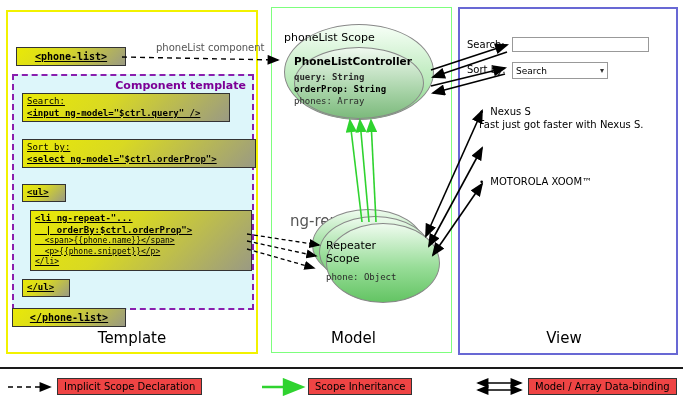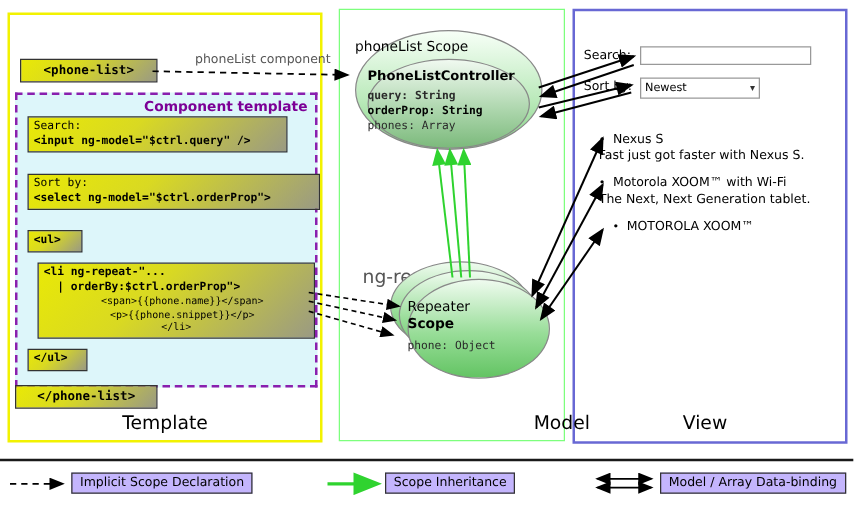--- a/index.html
+++ b/index.html
@@ -9,24 +9,24 @@
 
   
   .panel { position:absolute; background:#fff; }
   .template-panel { left:6px;  top:10px; width:248px; height:340px; border:2px solid #f2f200; }
   .model-panel    { left:271px; top:7px; width:179px; height:344px; border:1px solid #7dff7d; }
   .view-panel     { left:458px; top:7px; width:216px; height:344px; border:2px solid #6868d4; }
 
   
   .codebox { background:linear-gradient(135deg,#e9e906 0%,#d9d922 40%,#9a9a83 100%);
              border:1px solid #333; font-family:"DejaVu Sans Mono", monospace;
-             font-size:9px; line-height:1.3; padding:2px 4px; color:#000; }
+             font-size:9px; line-height:1.3; padding:2px 4px; color:#000;text-decoration:underline; }
   .tagbox  { font-weight:bold; font-size:10px; text-align:center; padding:2px 2px; }
   .b  { font-weight:bold; }
-  .sm { font-size:8px;text-align:center; }
+  .sm { font-size:8px; }
   .pre { white-space:pre; }
 
   .comp-template { left:12px; top:74px; width:238px; height:232px;
                    border:2px dashed #8a1fae; background:#ddf6fa; }
   .comp-title { position:absolute; right:6px; top:3px; color:#7c0096; font-weight:bold; font-size:11px; }
 
   .search-box { left:22px; top:93px;  width:198px; }
   .sort-box   { left:22px; top:139px; width:224px; }
   .ul-box     { left:22px; top:184px; width:34px; font-weight:bold; }
   .li-box     { left:30px; top:210px; width:212px; }
@@ -58,24 +58,24 @@
   .v-select{ position:absolute; left:512px; top:62px; width:88px; height:15px;
              border:1px solid #999; background:#fff; display:flex; align-items:center;
              justify-content:space-between; font-size:9px; padding:0 3px; }
   .v-select .arr { font-size:8px; color:#333; }
   .v-item  { position:absolute; left:479px; font-size:10px; }
   .v-item .dot { margin-right:6px; font-size:9px; }
   .v-item .desc { margin-top:2px; }
 
   .caption { position:absolute; top:329px; font-size:15px; text-align:center; }
   .cap-template { left:6px;   width:252px; }
-  .cap-model    { left:285px; width:187px;text-align:right; }
+  .cap-model    { left:260px; width:187px; }
   .cap-view     { left:454px; width:220px; }
 
-  .lg { position:absolute; top:378px; border:1px solid #333; background:#c4b5fd;
+  .lg { position:absolute; top:378px; border:1px solid #333; background:#ef4444;
         font-size:10px; padding:2px 6px; }
   .lg1 { left:57px; } .lg2 { left:308px; } .lg3 { left:528px; }
 
   .overlay { position:absolute; left:0; top:0; width:683px; height:411px;
              pointer-events:none; z-index:20; }
 </style>
 </head>
 <body>
 
 <div class="canvas">
@@ -124,43 +124,39 @@
   <div class="ell-text mono" style="left:294px; top:72px; width:128px;font-weight:bold;">query: String</div>
   <div class="ell-text mono b" style="left:294px; top:84px; width:128px; color:#000;">orderProp: String</div>
   <div class="ell-text mono" style="left:294px; top:96px; width:128px;">phones: Array</div>
 
   <div class="abs arrow-label ngr-label">ng-repeat</div>
 
   <div class="ell ell-deep rep-ell-3"></div>
   <div class="ell ell-deep rep-ell-2"></div>
   <div class="ell ell-deep rep-ell-1"></div>
   <div class="ell-text" style="left:326px; top:239px; width:112px;">Repeater</div>
-  <div class="ell-text" style="left:326px; top:252px; width:112px;font-weight:bold;">Scope</div>
+  <div class="ell-text" style="left:326px; top:252px; width:112px;">Scope</div>
   <div class="ell-text mono" style="left:326px; top:272px; width:112px;">phone: Object</div>
 
   <div class="caption cap-model">Model</div>
 
   <div class="v-label" style="left:467px; top:39px;">Search:</div>
   <input class="v-input" style="">
 
   <div class="v-label" style="left:467px; top:64px;">Sort by:</div>
   <div class="v-select">
-    <span>Newest</span>
+    <span>Search</span>
     <span class="arr">▾</span>
   </div>
 
   <div class="v-item" style="top:106px;">
     <span class="dot">•</span><span>Nexus S</span>
     <div class="desc">Fast just got faster with Nexus S.</div>
   </div>
-  <div class="v-item" style="top:141px;">
-    <span class="dot">•</span><span>Motorola XOOM™ with Wi-Fi</span>
-    <div class="desc">The Next, Next Generation tablet.</div>
-  </div>
-  <div class="v-item" style="top:176px;margin-left:11px;">
+  <div class="v-item" style="top:176px;">
     <span class="dot">•</span><span>MOTOROLA XOOM™</span>
   </div>
 
   <div class="caption cap-view">View</div>
 
   <div class="lg lg1">Implicit Scope Declaration</div>
   <div class="lg lg2">Scope Inheritance</div>
   <div class="lg lg3">Model / Array Data-binding</div>
 
   <svg class="overlay" viewBox="0 0 683 411">

